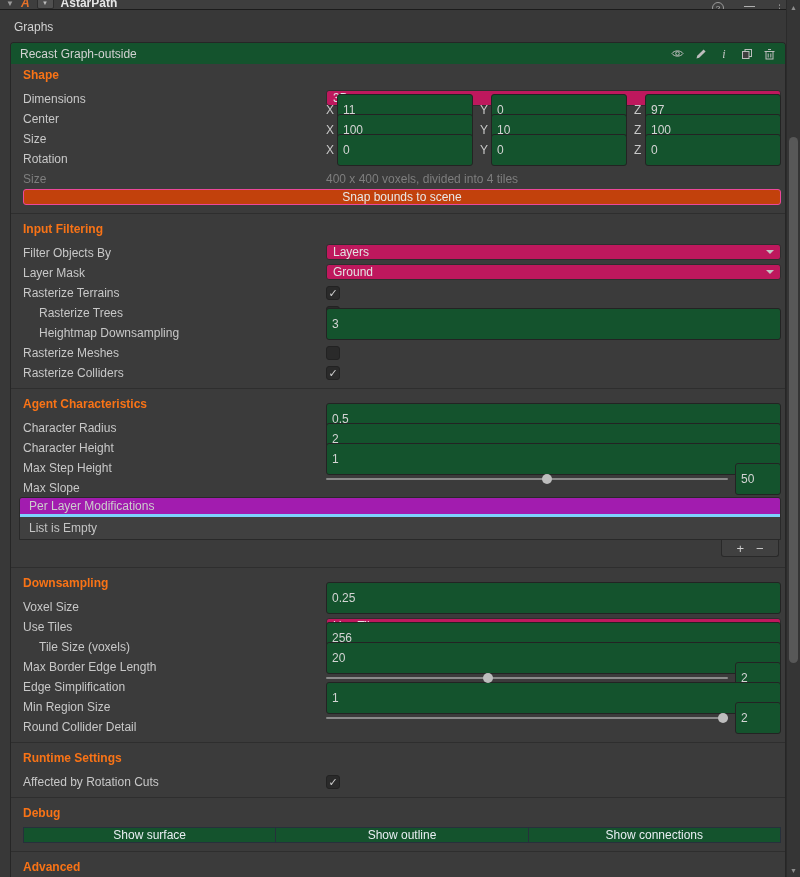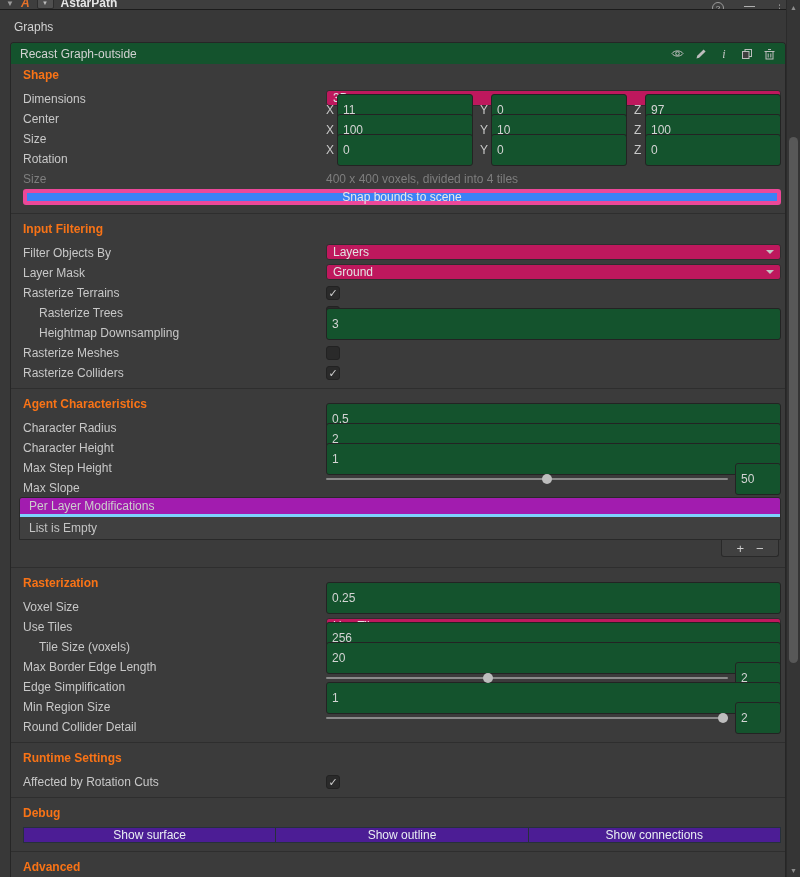--- a/index.html
+++ b/index.html
@@ -57,39 +57,39 @@
         padding:0 6px; color:#E2E2E2; display:flex; align-items:center; cursor:pointer; min-width:0; }
   .dd-arrow { margin-left:auto; width:0; height:0; border-left:4px solid transparent;
               border-right:4px solid transparent; border-top:4px solid #C2C2C2; }
   .xyz { flex:1; display:flex; gap:7px; }
   .xyz .g { flex:1; display:flex; align-items:center; min-width:0; }
   .xyz .axis { width:11px; flex-shrink:0; color:#C8C8C8; }
   .cb { width:14px; height:14px; background:#2A2A2A; border:1px solid #222222; border-radius:3px;
         display:flex; align-items:center; justify-content:center; color:#D0D0D0; font-size:11px;
         line-height:14px; cursor:pointer; }
   .btn-row { padding:3px 4px 0 12px; }
-  .u-btn { width:100%; height:16px; background:#3b82f6; border:4px solid #ec4899; border-radius:3px;
+  .u-btn { width:100%; height:16px; background:#c2410c; border:1px solid #ec4899; border-radius:3px;
            color:#E8E8E8; display:flex; align-items:center; justify-content:center; cursor:pointer; }
   .slider { flex:1; position:relative; height:16px; margin-right:7px; cursor:pointer; }
   .slider .track { position:absolute; top:7px; left:0; right:0; height:2px; background:#8A8A8A; border-radius:1px; }
   .slider .thumb { position:absolute; top:3px; width:10px; height:10px; border-radius:50%; background:#BDBDBD; }
   .slider-val { width:46px; flex:none; }
   
   .plm { margin:2px 4px 0 8px; }
   .plm-box { border:1px solid #292929; border-radius:3px 3px 0 0; overflow:hidden; }
   .plm-header { height:19px; display:flex; align-items:center; padding-left:9px; background:#a21caf; color:#CDCDCD;
                 border-bottom:3px solid #7dd3fc; }
   .plm-body { height:22px; display:flex; align-items:center; padding-left:9px; background:#404040; color:#C4C4C4;text-align:right; }
   .plm-footer { height:19px; display:flex; justify-content:flex-end; padding-right:2px; }
   .plm-tab { width:58px; height:17px; background:#404040; border:1px solid #292929; border-top:none;
              border-radius:0 0 3px 3px; display:flex; align-items:center; justify-content:center; gap:12px; }
   .plm-tab span { color:#CFCFCF; font-size:13px; line-height:13px; cursor:pointer; }
   
   .debug-row { display:flex; padding:3px 4px 0 12px; }
-  .dbg-btn { flex:1; height:16px; background:#4c1d95; border:1px solid #26303B; color:#E9EEF3;
+  .dbg-btn { flex:1; height:16px; background:#14532d; border:1px solid #26303B; color:#E9EEF3;
              display:flex; align-items:center; justify-content:center; cursor:pointer; }
   .dbg-btn + .dbg-btn { margin-left:-1px; }
   
   .scrollbar { position:absolute; top:0; right:0; bottom:0; width:14px; background:#353535;
                border-left:1px solid #2B2B2B; }
   .sb-arrow { position:absolute; left:0; right:0; text-align:center; font-size:7px; color:#8C8C8C; cursor:pointer; }
   .sb-up { top:4px; } .sb-down { bottom:3px; }
   .sb-thumb { position:absolute; left:2px; width:9px; top:137px; height:526px; background:#585858;
               border-radius:5px; cursor:pointer; }
 </style>
@@ -324,21 +324,21 @@
         <div class="plm-footer">
           <span class="plm-tab">
             <span>+</span>
             <span>−</span>
           </span>
         </div>
       </div>
     </div>
 
     <div class="section">
-      <div class="section-title">Rasterization</div>
+      <div class="section-title">Downsampling</div>
       <div class="row">
         <span class="label">Voxel Size</span>
         <span class="varea">
             <span class="tf">0.25</span>
           </span>
       </div>
       <div class="row">
         <span class="label">Use Tiles</span>
         <span class="varea">
             <span class="dd">

